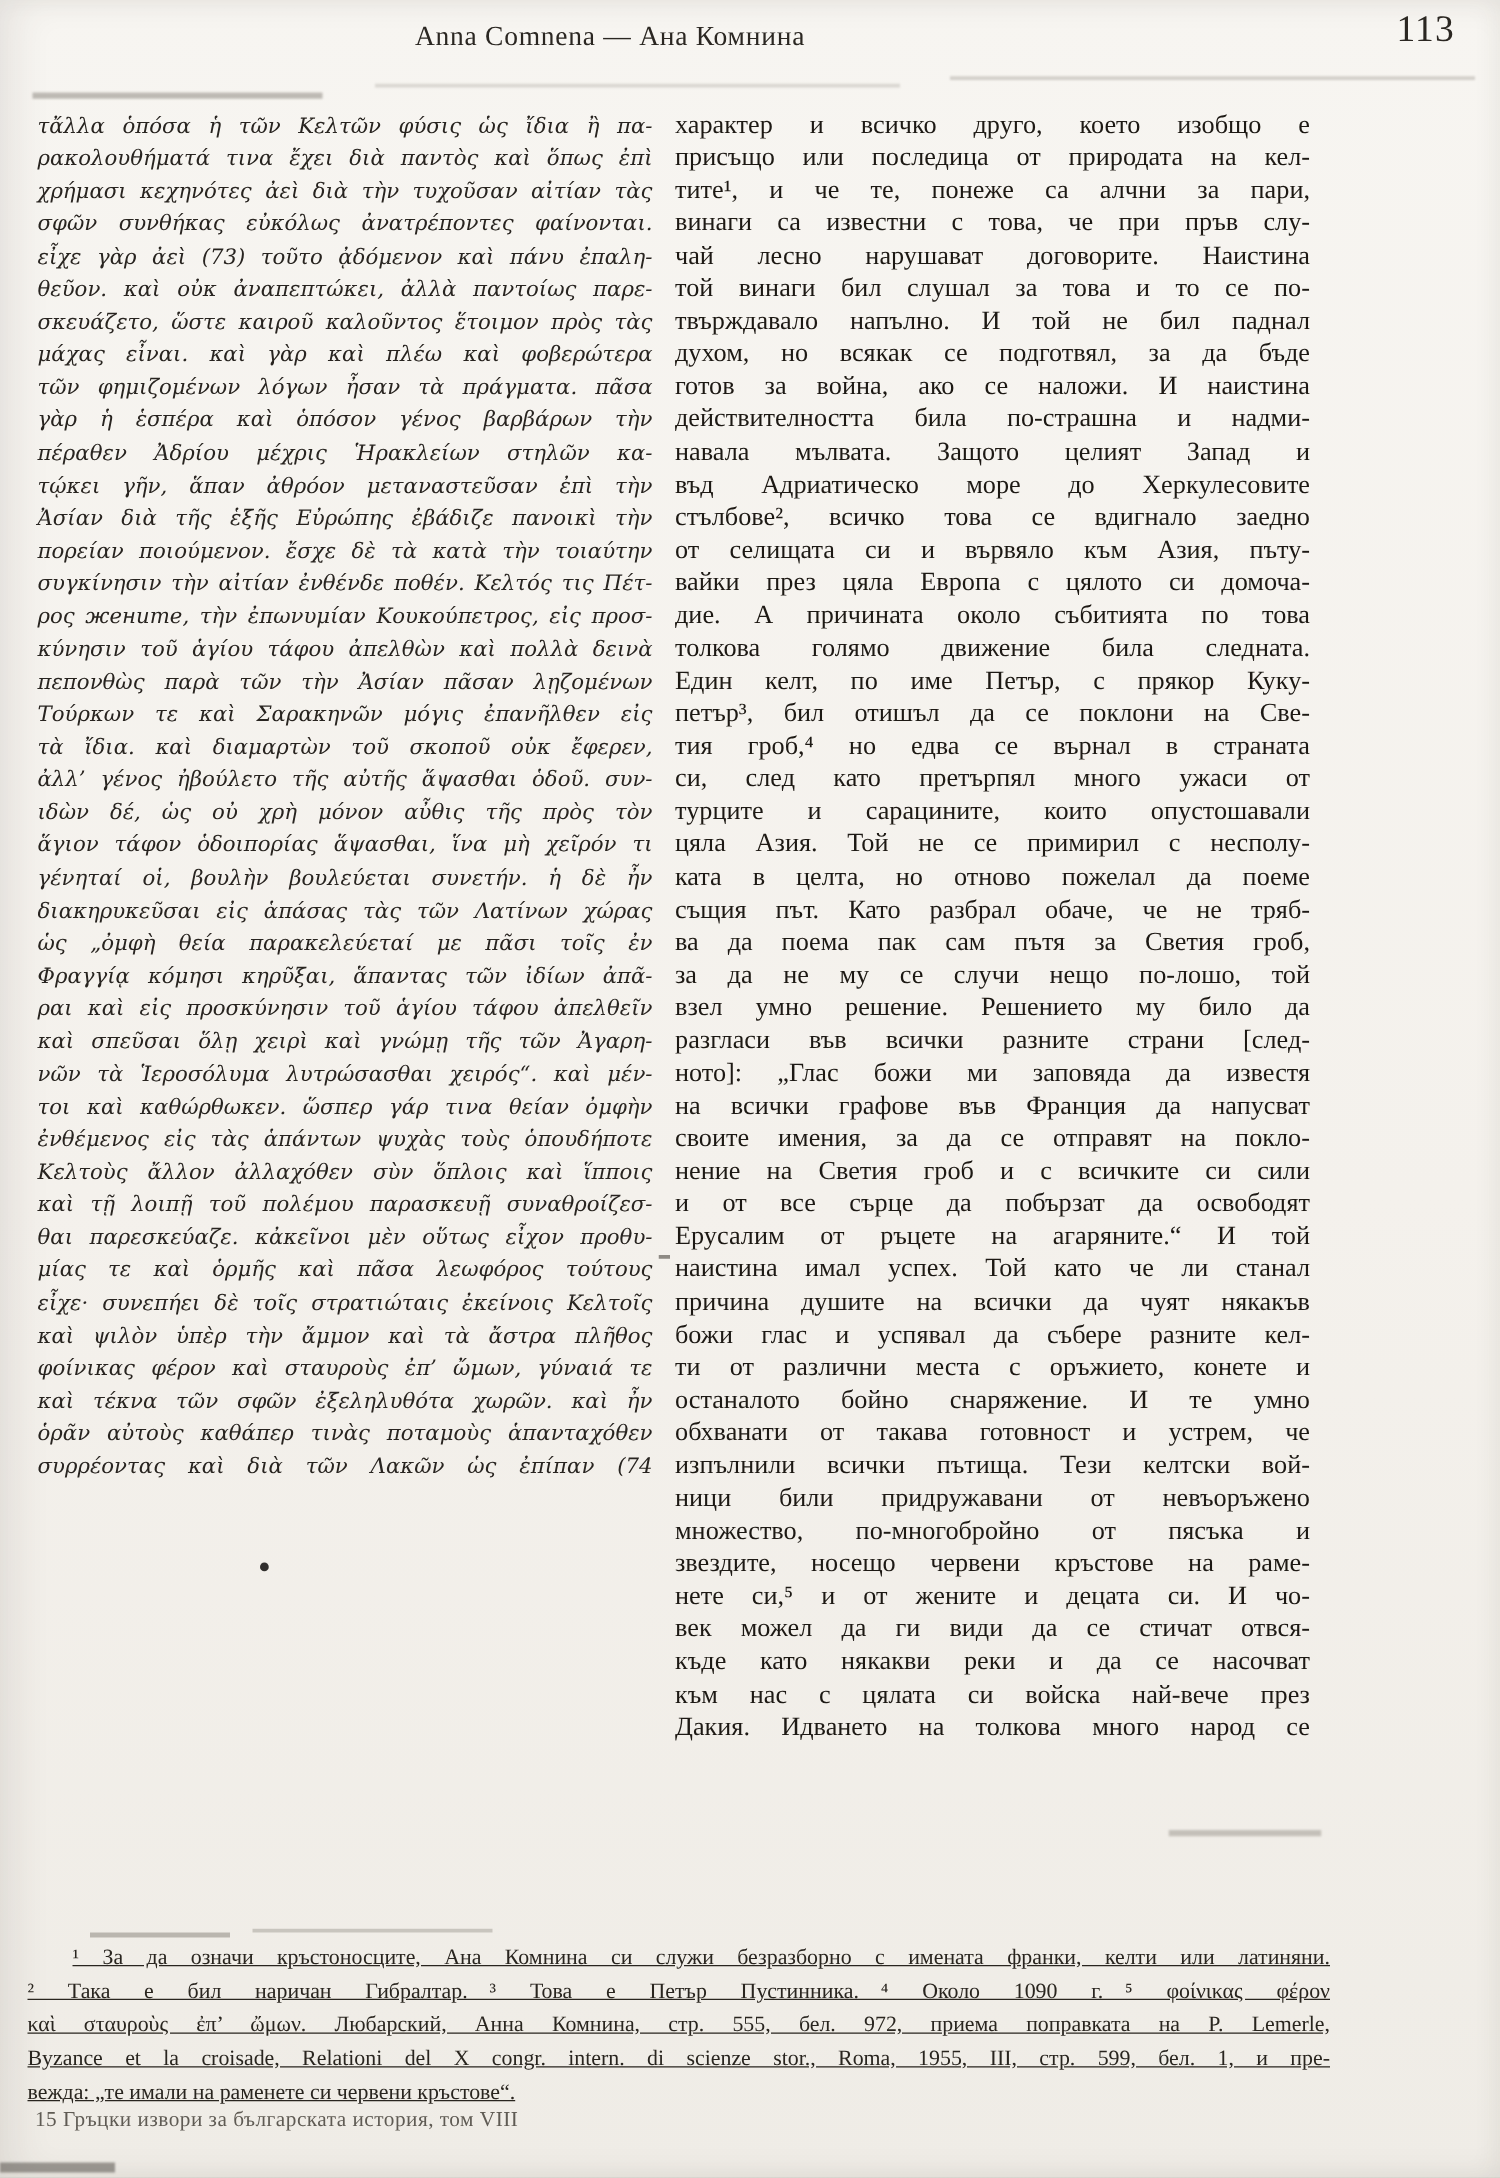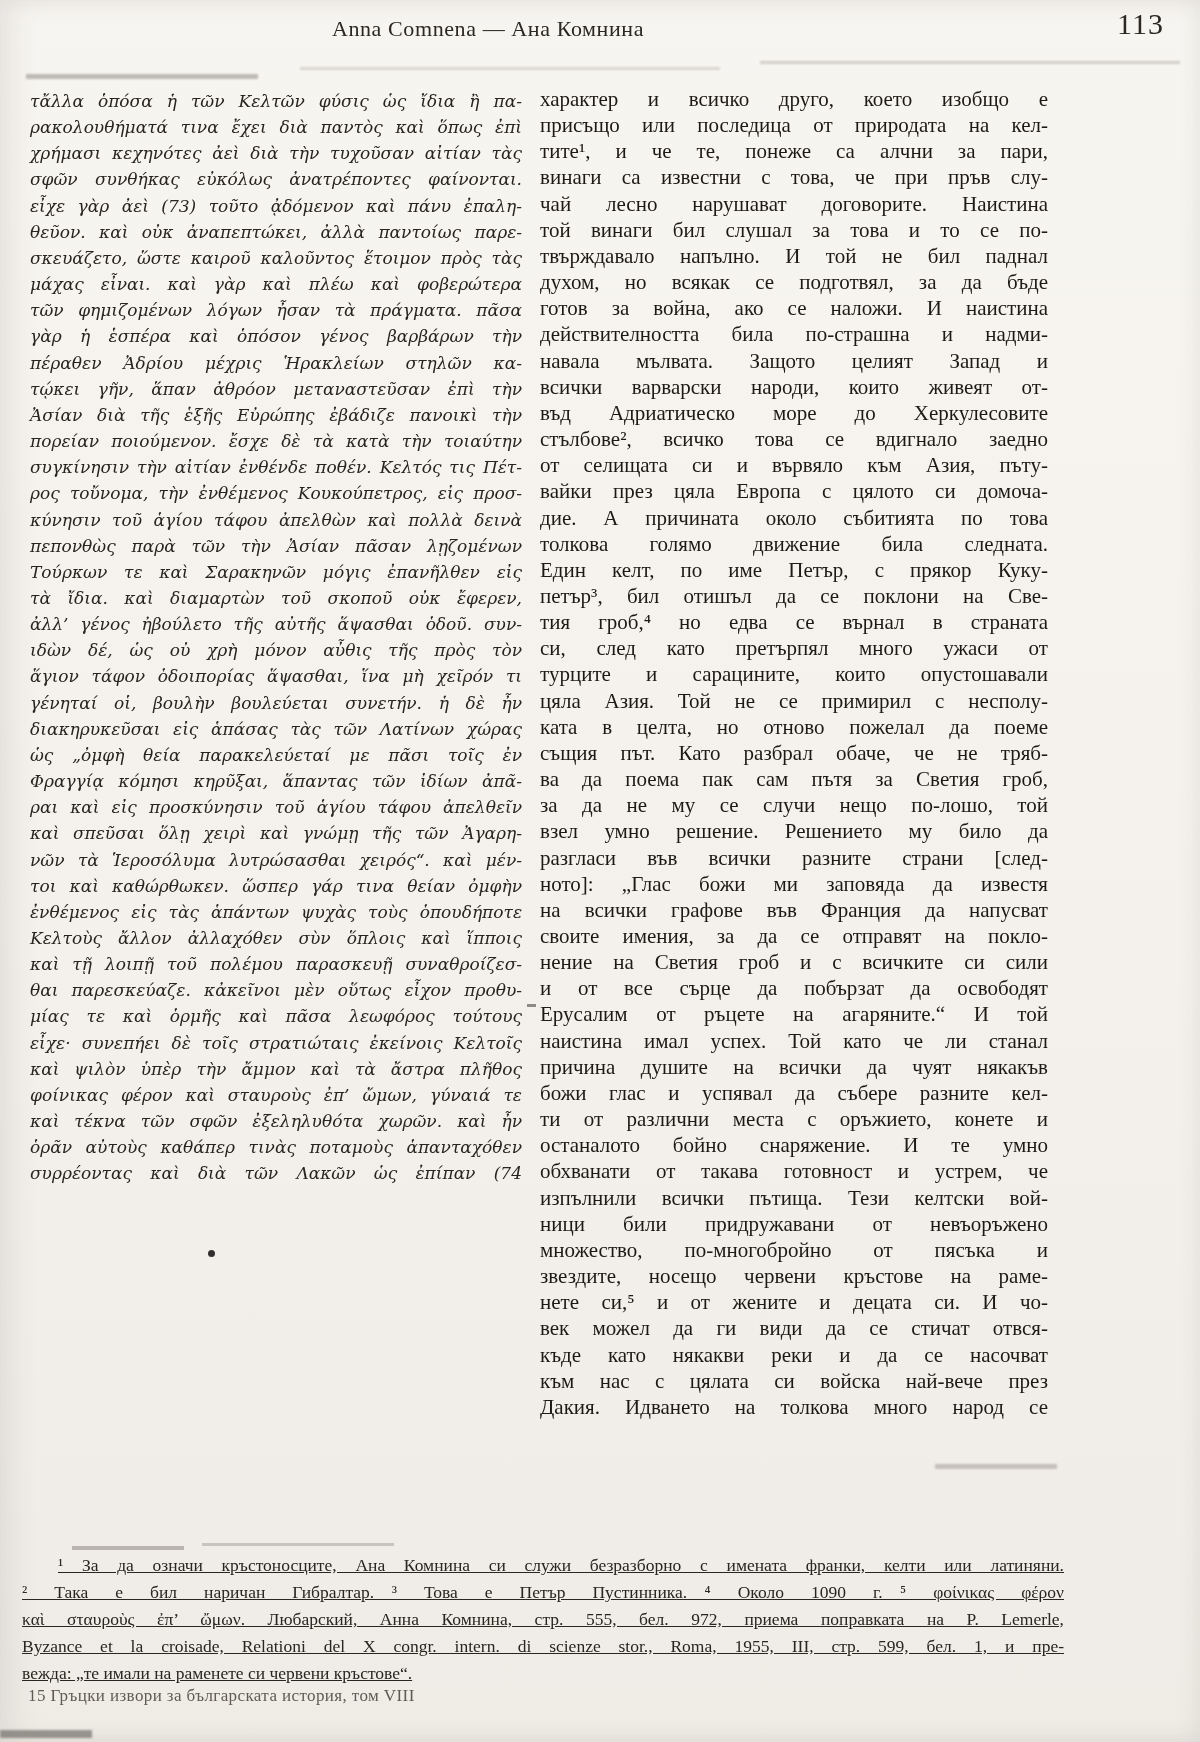--- a/index.html
+++ b/index.html
@@ -80,21 +80,21 @@
       <div class="tline">θεῦον. καὶ οὐκ ἀναπεπτώκει, ἀλλὰ παντοίως παρε-</div>
       <div class="tline">σκευάζετο, ὥστε καιροῦ καλοῦντος ἕτοιμον πρὸς τὰς</div>
       <div class="tline">μάχας εἶναι. καὶ γὰρ καὶ πλέω καὶ φοβερώτερα</div>
       <div class="tline">τῶν φημιζομένων λόγων ἦσαν τὰ πράγματα. πᾶσα</div>
       <div class="tline">γὰρ ἡ ἑσπέρα καὶ ὁπόσον γένος βαρβάρων τὴν</div>
       <div class="tline">πέραθεν Ἀδρίου μέχρις Ἡρακλείων στηλῶν κα-</div>
       <div class="tline">τῴκει γῆν, ἅπαν ἀθρόον μεταναστεῦσαν ἐπὶ τὴν</div>
       <div class="tline">Ἀσίαν διὰ τῆς ἑξῆς Εὐρώπης ἐβάδιζε πανοικὶ τὴν</div>
       <div class="tline">πορείαν ποιούμενον. ἔσχε δὲ τὰ κατὰ τὴν τοιαύτην</div>
       <div class="tline">συγκίνησιν τὴν αἰτίαν ἐνθένδε ποθέν. Κελτός τις Πέτ-</div>
-      <div class="tline">ρος τοὔνομα, τὴν ἐνθέμενος Κουκούπετρος, εἰς προσ-</div>
+      <div class="tline">ρος жените, τὴν ἐπωνυμίαν Κουκούπετρος, εἰς προσ-</div>
       <div class="tline">κύνησιν τοῦ ἁγίου τάφου ἀπελθὼν καὶ πολλὰ δεινὰ</div>
       <div class="tline">πεπονθὼς παρὰ τῶν τὴν Ἀσίαν πᾶσαν λῃζομένων</div>
       <div class="tline">Τούρκων τε καὶ Σαρακηνῶν μόγις ἐπανῆλθεν εἰς</div>
       <div class="tline">τὰ ἴδια. καὶ διαμαρτὼν τοῦ σκοποῦ οὐκ ἔφερεν,</div>
       <div class="tline">ἀλλ’ γένος ἠβούλετο τῆς αὐτῆς ἅψασθαι ὁδοῦ. συν-</div>
       <div class="tline">ιδὼν δέ, ὡς οὐ χρὴ μόνον αὖθις τῆς πρὸς τὸν</div>
       <div class="tline">ἅγιον τάφον ὁδοιπορίας ἅψασθαι, ἵνα μὴ χεῖρόν τι</div>
       <div class="tline">γένηταί οἱ, βουλὴν βουλεύεται συνετήν. ἡ δὲ ἦν</div>
       <div class="tline">διακηρυκεῦσαι εἰς ἁπάσας τὰς τῶν Λατίνων χώρας</div>
       <div class="tline">ὡς „ὀμφὴ θεία παρακελεύεταί με πᾶσι τοῖς ἐν</div>
@@ -120,21 +120,20 @@
       <div class="tline">присъщо или последица от природата на кел-</div>
       <div class="tline">тите¹, и че те, понеже са алчни за пари,</div>
       <div class="tline">винаги са известни с това, че при пръв слу-</div>
       <div class="tline">чай лесно нарушават договорите. Наистина</div>
       <div class="tline">той винаги бил слушал за това и то се по-</div>
       <div class="tline">твърждавало напълно. И той не бил паднал</div>
       <div class="tline">духом, но всякак се подготвял, за да бъде</div>
       <div class="tline">готов за война, ако се наложи. И наистина</div>
       <div class="tline">действителността била по-страшна и надми-</div>
       <div class="tline">навала мълвата. Защото целият Запад и</div>
-      <div class="tline">всички варварски народи, които живеят от-</div>
       <div class="tline">въд Адриатическо море до Херкулесовите</div>
       <div class="tline">стълбове², всичко това се вдигнало заедно</div>
       <div class="tline">от селищата си и вървяло към Азия, пъту-</div>
       <div class="tline">вайки през цяла Европа с цялото си домоча-</div>
       <div class="tline">дие. А причината около събитията по това</div>
       <div class="tline">толкова голямо движение била следната.</div>
       <div class="tline">Един келт, по име Петър, с прякор Куку-</div>
       <div class="tline">петър³, бил отишъл да се поклони на Све-</div>
       <div class="tline">тия гроб,⁴ но едва се върнал в страната</div>
       <div class="tline">си, след като претърпял много ужаси от</div>

